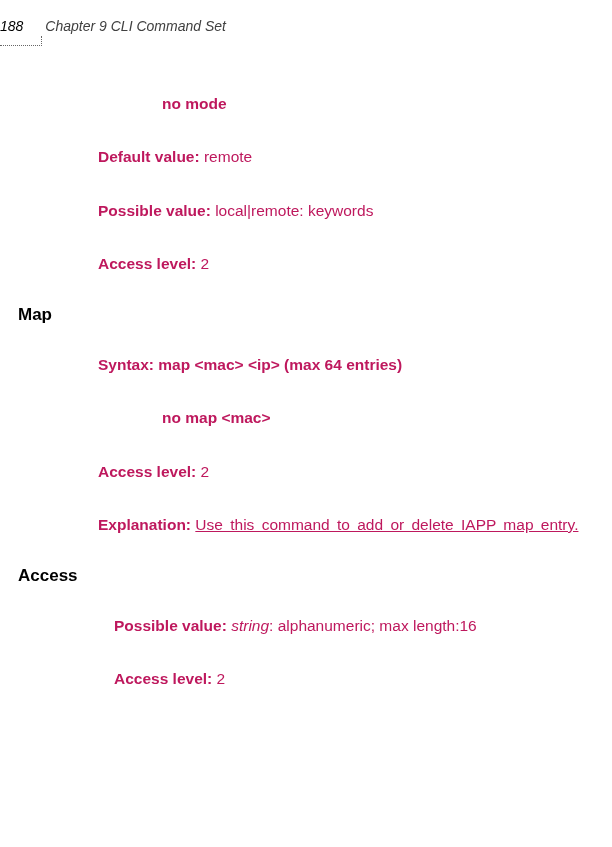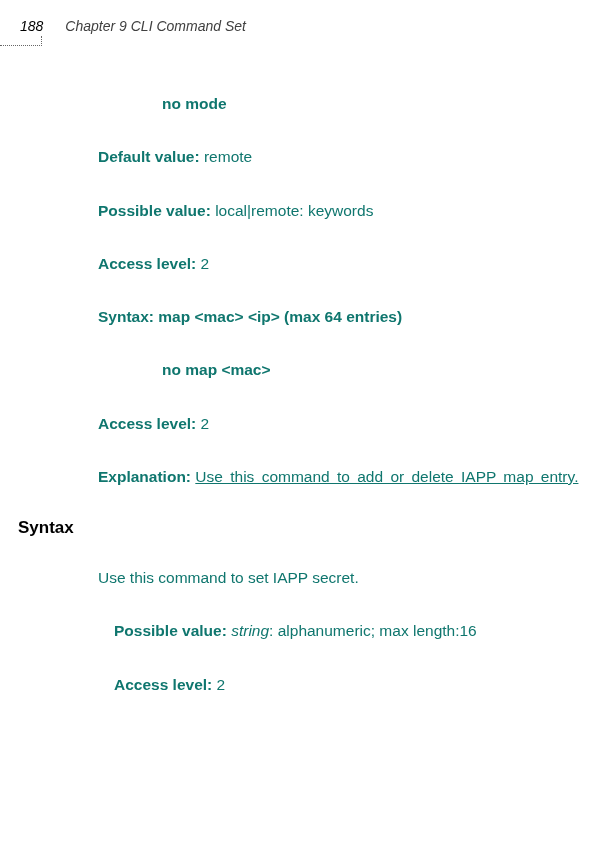--- a/index.html
+++ b/index.html
@@ -11,21 +11,20 @@
       width: 612px;
       height: 847px;
       background: #ffffff;
       font-family: Arial, Helvetica, sans-serif;
       position: relative;
       padding-top: 18px;
     }
     .header {
       display: flex;
       align-items: center;
-      padding-left: 20px;
       margin-bottom: 18px;
     }
     .page-num {
       font-style: italic;
       font-size: 14px;
       color: #000;
       margin-right: 22px;
     }
     .chapter-title {
       font-style: italic;
@@ -51,21 +50,21 @@
     }
     .indent2 {
       margin-left: 0px;
     }
     .indent3 {
       margin-left: 16px;
     }
     .block {
       font-size: 15.5px;
       line-height: 1.5;
-      color: #0f766e;
+      color: #be185d;
       margin-bottom: 30px;
     }
     .bold {
       font-weight: bold;
     }
     .italic {
       font-style: italic;
     }
     .section-head {
       font-weight: bold;
@@ -100,37 +99,37 @@
   </div>
 
   <div class="block indent2">
     <span class="bold">Possible value: </span><span>local|remote: keywords</span>
   </div>
 
   <div class="block indent2">
     <span class="bold">Access level: </span><span>2</span>
   </div>
 
+  <div class="section-head">Map</div>
 
 
   <div class="block indent2 bold">Syntax: map &lt;mac&gt; &lt;ip&gt; (max 64 entries)</div>
 
   <div class="block indent1 bold">no map &lt;mac&gt;</div>
 
   <div class="block indent2">
     <span class="bold">Access level:  </span><span>2</span>
   </div>
 
   <div class="block indent2 justify">
     <span class="bold">Explanation: </span><span class="explanation-line">Use this command to add or delete IAPP map entry.</span>
   </div>
 
-  <div class="section-head">Syntax</div>
+  <div class="section-head">Access</div>
 
-  <div class="block indent2">Use this command to set IAPP secret.</div>
 
 
   <div class="block indent3">
     <span class="bold">Possible value: </span><span class="italic">string</span><span>: alphanumeric; max length:16</span>
   </div>
 
   <div class="block indent3" style="margin-bottom:0;">
     <span class="bold">Access level: </span><span>2</span>
   </div>
 

